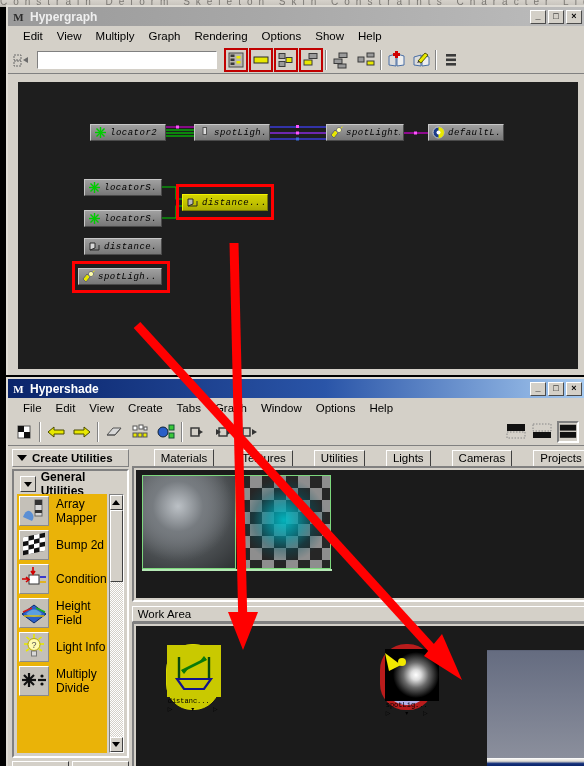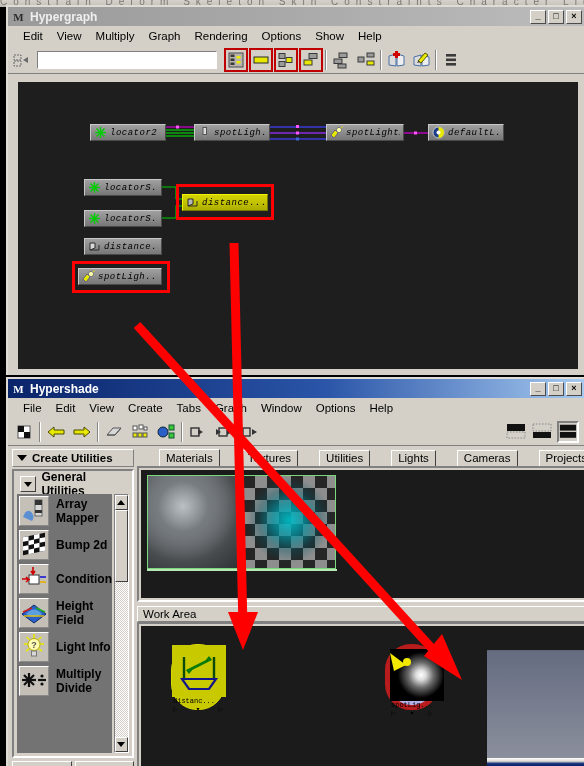--- a/index.html
+++ b/index.html
@@ -149,21 +149,21 @@
     height: 20px; display: flex; align-items: center; gap: 5px;
     padding-left: 3px; background: #d4d0c8;
     font-size: 12px; font-weight: bold; color: #000;
   }
   .combo-btn {
     width: 17px; height: 16px; background: #d4d0c8;
     border: 1px solid; border-color: #fff #404040 #404040 #fff;
     display: flex; align-items: center; justify-content: center;
   }
   .util-list {
-    flex: 1; background: #737373; overflow: hidden; position: relative; font-weight: bold;
+    flex: 1; background: #eab308; overflow: hidden; position: relative;
   }
   .util-row {
     height: 34px; display: flex; align-items: center; gap: 7px;
     padding-left: 2px;
   }
   .util-ico {
     width: 30px; height: 30px; flex: 0 0 auto; position: relative;
     background: #c4c0b8;
     border: 1px solid; border-color: #fff #8a8a8a #8a8a8a #fff;
     overflow: hidden;

